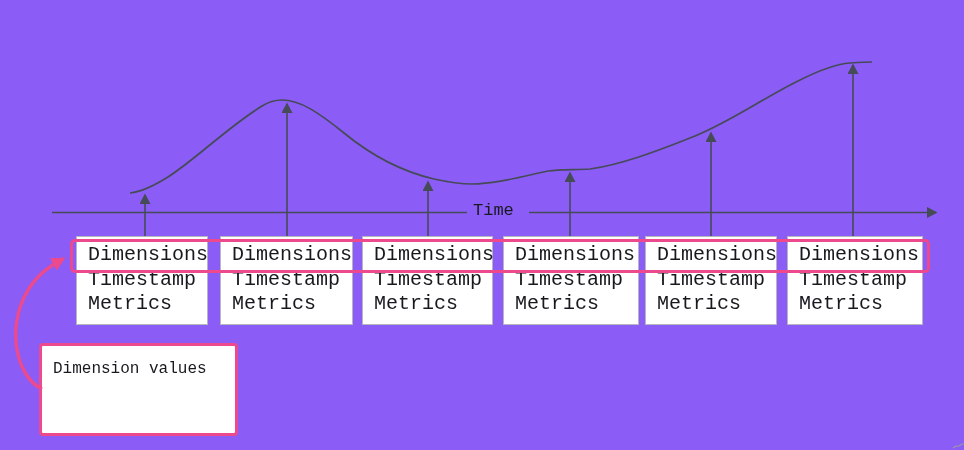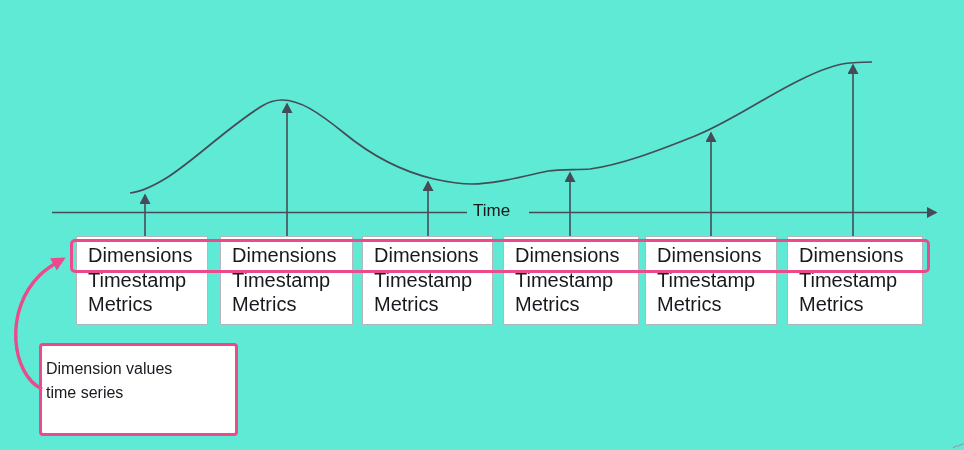--- a/index.html
+++ b/index.html
@@ -3,22 +3,22 @@
 <meta charset="utf-8">
 <style>
   :root{
     --accent_pink:#EC4A8C;
     --line_dark:#464B58;
     --box_border:#B6B7BE;
     --text_dark:#17191E;
   }
   html,body{margin:0;padding:0;background:#fff;}
   .canvas{
-    position:relative;width:964px;height:450px;background:#5eead4;overflow:hidden;
-    font-family:Liberation Sans, sans-serif;color:var(--text_dark);
+    position:relative;width:964px;height:450px;background:#8b5cf6;overflow:hidden;
+    font-family:Liberation Mono, monospace;color:var(--text_dark);
   }
   .layer{position:absolute;left:0;top:0;}
   .base-layer{z-index:0;}
   .anno-layer{z-index:5;pointer-events:none;}
   .curve,.axis,.value-arrow{stroke:var(--line_dark);fill:none;}
   .curve{stroke-width:1.7;}
   .axis{stroke-width:1.6;}
   .value-arrow{stroke-width:1.6;}
   .mk-dark{fill:var(--line_dark);}
   .mk-pink{fill:var(--accent_pink);}
@@ -34,21 +34,21 @@
     background:#fff;border:1px solid var(--box_border);box-sizing:border-box;
     padding:6px 0 0 11px;font-size:20px;line-height:24.5px;white-space:nowrap;
   }
   .highlight-rect{
     position:absolute;left:70px;top:239px;width:860px;height:34px;z-index:3;
     border:3.5px solid var(--accent_pink);border-radius:5px;box-sizing:border-box;
   }
   .callout{
     position:absolute;left:39px;top:343px;width:199px;height:93px;z-index:4;
     background:#fff;border:3.5px solid var(--accent_pink);border-radius:4px;
-    box-sizing:border-box;padding:11px 0 0 4px;font-size:16px;line-height:24px;
+    box-sizing:border-box;padding:11px 0 0 11px;font-size:16px;line-height:24px;
     white-space:nowrap;
   }
 </style>
 </head>
 <body>
 
 <div class="canvas">
 
   <svg class="layer base-layer" width="964" height="450" viewBox="0 0 964 450">
     <defs>
@@ -114,21 +114,20 @@
   <div class="record-box" style="left:787px;width:136px;">
     <div>Dimensions</div>
     <div>Timestamp</div>
     <div>Metrics</div>
   </div>
 
   <div class="highlight-rect"></div>
 
   <div class="callout">
     <div>Dimension values</div>
-    <div>time series</div>
   </div>
 
   <svg class="layer anno-layer" width="964" height="450" viewBox="0 0 964 450">
     <defs>
       <marker id="ah-pink" markerUnits="userSpaceOnUse" markerWidth="15" markerHeight="15" refX="11" refY="7" orient="auto">
         <path d="M0 0 L14 7 L0 14 Z" class="mk-pink"></path>
       </marker>
     </defs>
     <path class="pink-curve" d="M42 389 C12 375 3 311 40 275 C46 269 54 264 63 259" marker-end="url(#ah-pink)"></path>
   </svg>

